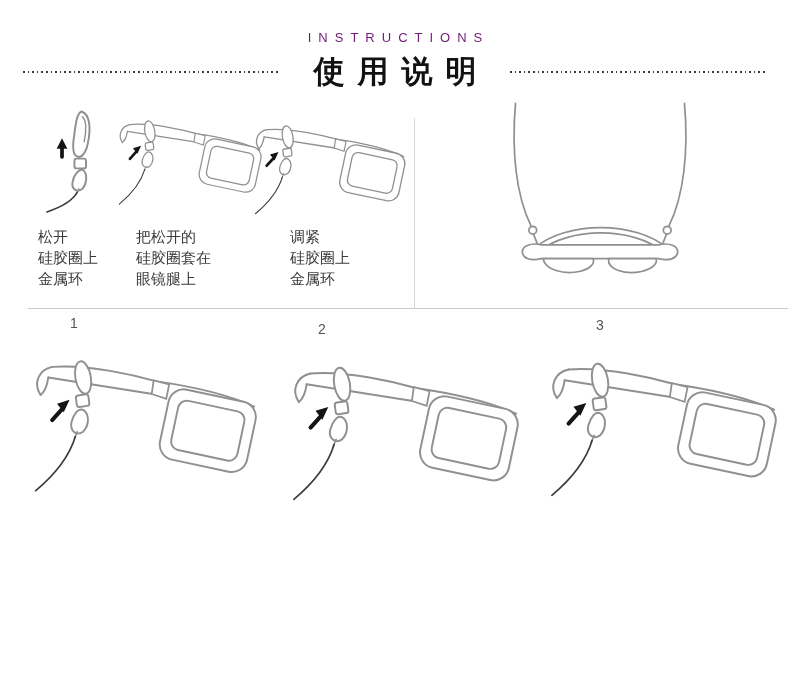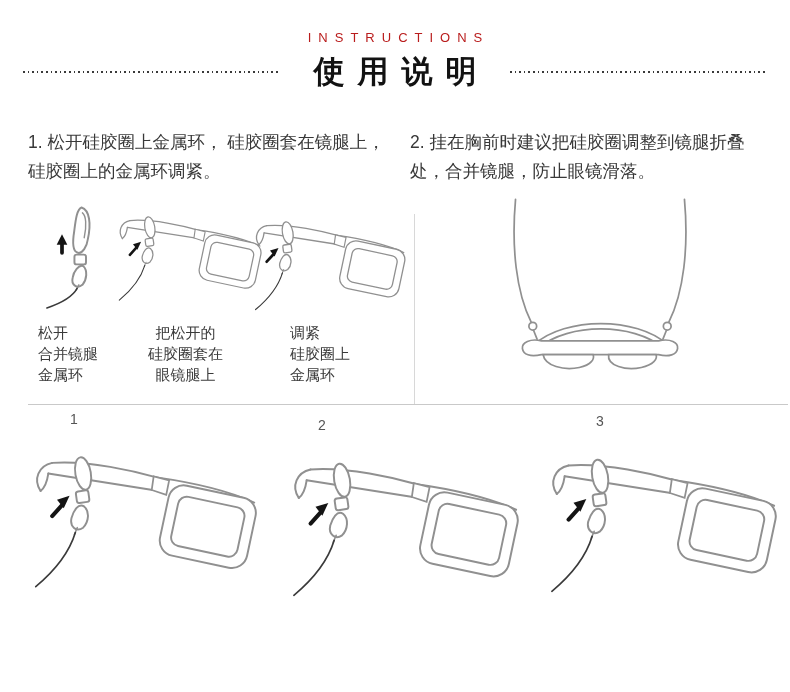--- a/index.html
+++ b/index.html
@@ -5,21 +5,21 @@
   * { margin:0; padding:0; box-sizing:border-box; }
   html,body { background:#ffffff; }
   .page {
     width:790px; height:692px; position:relative; overflow:hidden;
     background:#ffffff; color:#383838;
     font-family:"Liberation Sans","DejaVu Sans",sans-serif;
   }
 
   
   .hdr { text-align:center; padding-top:30px; }
-  .hdr-sub { font-size:13px; letter-spacing:7px; color:#b91c1c; padding-left:7px; }
+  .hdr-sub { font-size:13px; letter-spacing:7px; color:#701a75; padding-left:7px; }
   .title-row { display:flex; align-items:center; justify-content:center; margin-top:8px;gap:12px; }
   .dotline {
     width:258px; height:2px;
     background:repeating-linear-gradient(90deg,#3a3a3a 0,#3a3a3a 1.6px,transparent 1.6px,transparent 4.6px);
   }
   .page-title {
     font-size:31px; font-weight:600; letter-spacing:13px; color:#121212;
     margin:0 8px 0 21px; white-space:nowrap; line-height:1.2;
   }
 
@@ -31,21 +31,21 @@
 
   
   .illu { position:relative; height:212px; margin-top:6px; }
   .fig { position:absolute; }
   .fig svg { display:block; }
   .vdiv { position:absolute; left:414px; top:22px; height:190px; width:1px; background:#d8d8d8; }
   .flabel {
     position:absolute; top:130px; font-size:15px; line-height:21px;
     color:#3a3a3a; white-space:pre-line;
   }
-  .flabel-1 { left:38px; } .flabel-2 { left:148px;text-align:center; } .flabel-3 { left:290px; }
+  .flabel-1 { left:38px; } .flabel-2 { left:136px; } .flabel-3 { left:290px; }
   .hdiv { margin-left:28px; width:760px; height:1px; background:#c9c9c9; }
 
   
   .step3-wrap { padding:0 28px; margin-top:24px; }
   .step-3 { width:744px; }
 
   
   .bottom { position:relative; height:240px; }
   .num { position:absolute; font-size:14px; color:#555555; }
   .num-1 { left:70px;  top:6px; }
@@ -126,24 +126,20 @@
 
   <header class="hdr">
     <div class="hdr-sub">INSTRUCTIONS</div>
     <div class="title-row">
       <span class="dotline"></span>
       <h1 class="page-title">使用说明</h1>
       <span class="dotline"></span>
     </div>
   </header>
 
-  <section class="steps">
-    <p class="step step-1">1. 松开硅胶圈上金属环， 硅胶圈套在镜腿上，硅胶圈上的金属环调紧。</p>
-    <p class="step step-2">2. 挂在胸前时建议把硅胶圈调整到镜腿折叠处，合并镜腿，防止眼镜滑落。</p>
-  </section>
 
   <section class="illu">
 
     <div class="fig" style="left:38px; top:10px;">
       <svg width="80" height="107" viewBox="0 0 90 120">
           <use href="#g-strap"></use>
         </svg>
     </div>
 
     <div class="fig" style="left:114px; top:8px;">
@@ -152,21 +148,21 @@
         </svg>
     </div>
 
     <div class="fig" style="left:250px; top:12px;">
       <svg width="158" height="118" viewBox="0 0 240 180">
           <use href="#g-glasses"></use>
         </svg>
     </div>
 
     <p class="flabel flabel-1">松开
-合并镜腿
+硅胶圈上
 金属环</p>
     <p class="flabel flabel-2">把松开的
 硅胶圈套在
 眼镜腿上</p>
     <p class="flabel flabel-3">调紧
 硅胶圈上
 金属环</p>
 
     <div class="vdiv"></div>
 

